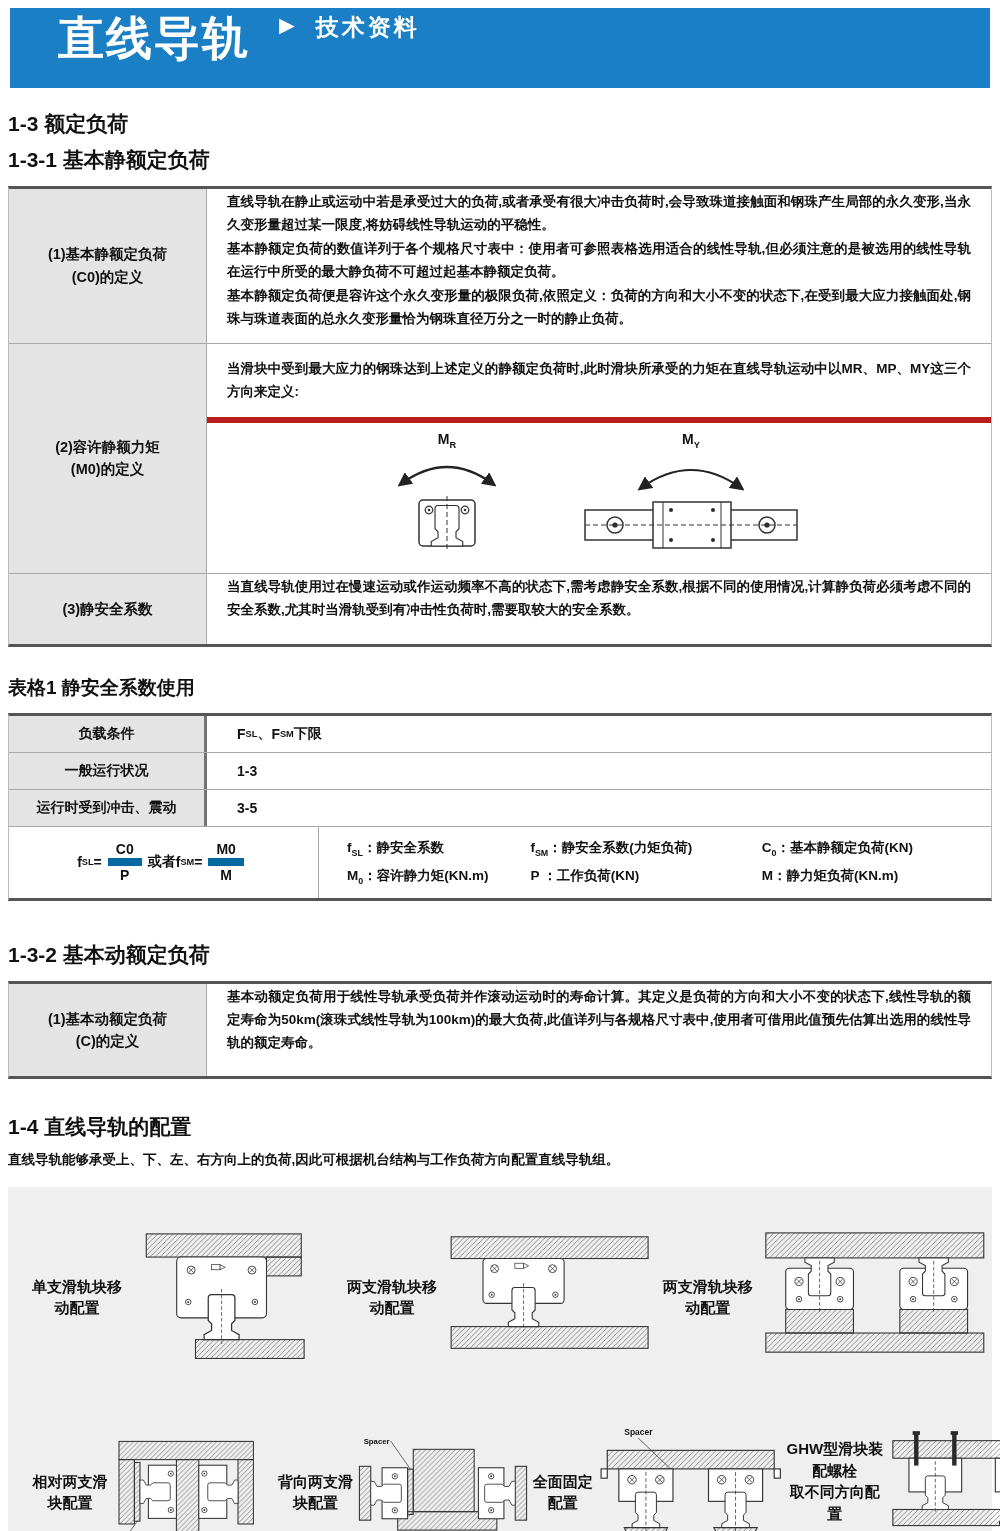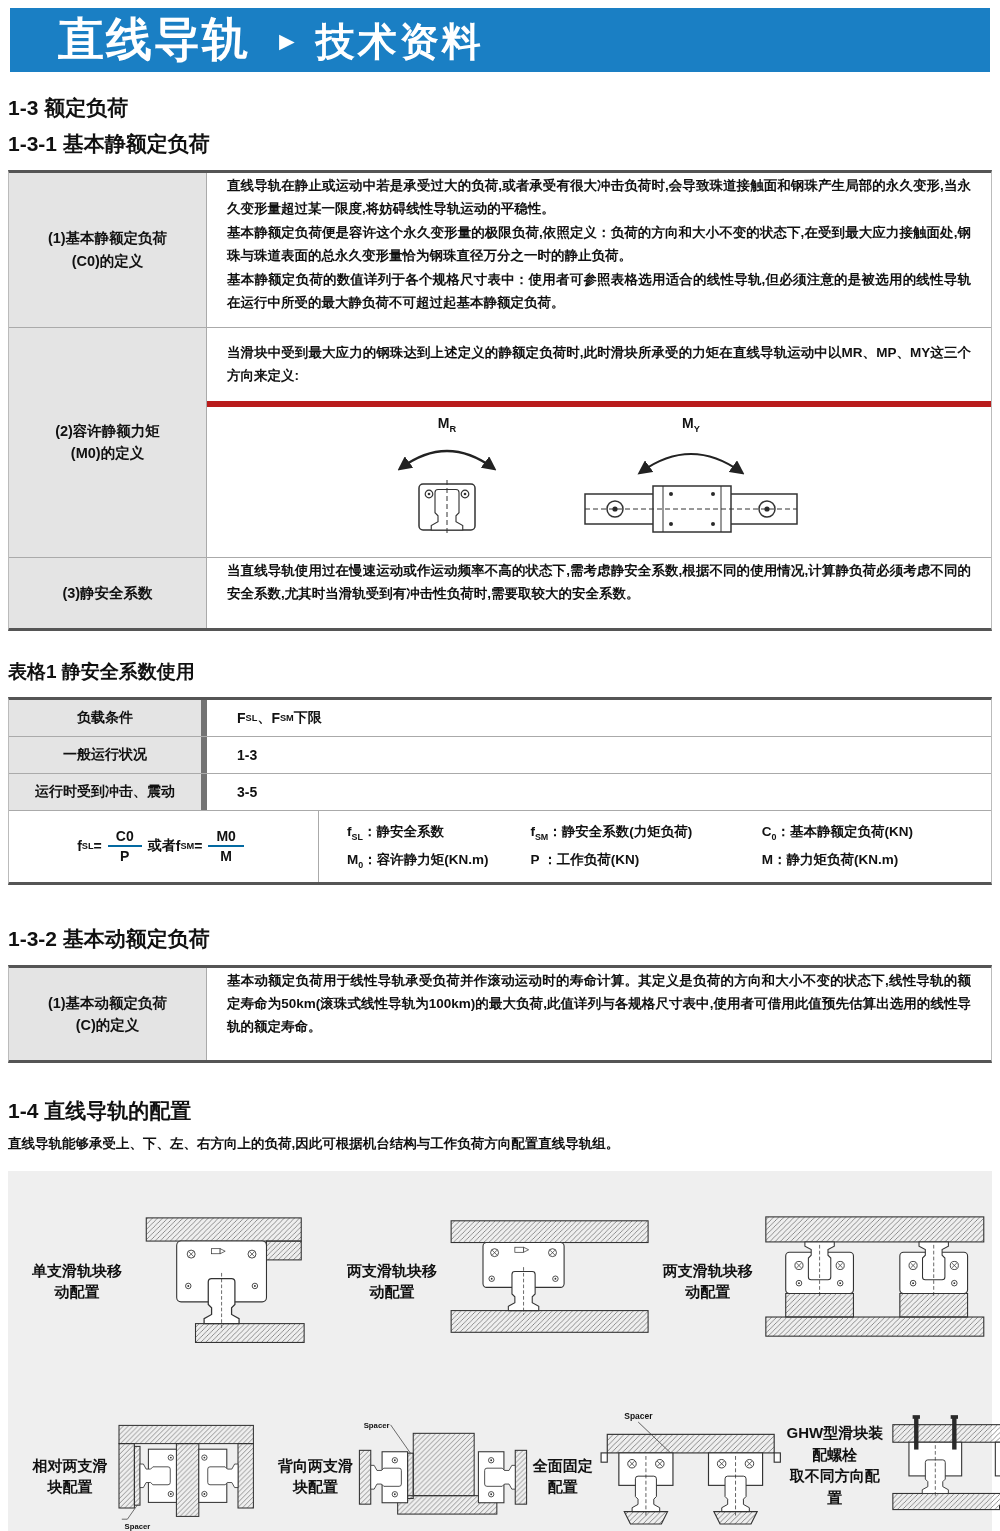--- a/index.html
+++ b/index.html
@@ -1,49 +1,49 @@
 <!DOCTYPE html>
 <html><head>
 <meta charset="utf-8">
 <style>
   html,body{margin:0;padding:0;background:#fff;}
   body{font-family:"Liberation Sans","DejaVu Sans",sans-serif;color:#111;}
   .page{width:1000px;margin:0 auto;position:relative;padding-bottom:12px;}
 
   
-  .banner{margin:8px 10px 0;background:#1a7fc4;height:64px;display:flex;align-items:center;padding-left:48px;box-sizing:border-box;}
+  .banner{margin:8px 10px 0;background:#1a7fc4;height:80px;display:flex;align-items:flex-start;padding-left:48px;box-sizing:border-box;}
   .banner-title{color:#fff;font-size:46px;font-weight:bold;letter-spacing:2px;}
   .banner-arrow{color:#fff;font-size:26px;margin:2px 16px 0 24px;}
-  .banner-sub{color:#fff;font-size:39px;font-weight:bold;letter-spacing:3px;margin-top:4px;}
+  .banner-sub{color:#fff;font-size:23px;font-weight:bold;letter-spacing:3px;margin-top:4px;}
 
   .sec-h{font-size:21px;font-weight:bold;margin:22px 8px 0;}
   .sec-h.sub{margin-top:8px;}
   .tbl-title{font-size:19px;font-weight:bold;margin:28px 8px 0;}
 
   
   .def-table{margin:12px 8px 0;border-top:3px solid #555;border-bottom:3px solid #555;border-left:1px solid #bbb;border-right:1px solid #bbb;}
   .dt-row{display:grid;grid-template-columns:198px 1fr;border-top:1px solid #aaa;}
   .dt-row:first-child{border-top:none;}
   .dt-label{background:#e4e4e4;border-right:1px solid #aaa;display:flex;flex-direction:column;justify-content:center;align-items:center;font-size:14.5px;font-weight:bold;text-align:center;padding:24px;line-height:1.55;}
   .dt-body{padding:1px 20px 12px;background:#fff;}
   .dt-body p{margin:0;font-size:13.5px;line-height:1.74;font-weight:600;text-align:justify;}
   .mom-body{padding:0;}
   .mom-text{border-bottom:6px solid #b91c1c;padding:13px 20px;}
   .mom-text p{margin:0;font-size:13.5px;line-height:1.74;font-weight:600;}
   .mom-figs{display:flex;justify-content:center;align-items:flex-end;gap:64px;padding:8px 0 14px;}
   .mom-fig{display:flex;flex-direction:column;align-items:center;}
   .mom-cap{font-size:14px;font-weight:bold;margin-bottom:-6px;}
 
   
-  .st-label{background:#e4e4e4;border-right:6px solid #737373;display:flex;justify-content:center;align-items:center;font-size:14px;font-weight:bold;text-align:right;padding:9px 6px;}
+  .st-label{background:#e4e4e4;border-right:3px solid #737373;display:flex;justify-content:center;align-items:center;font-size:14px;font-weight:bold;text-align:right;padding:9px 6px;}
   .st-value{display:flex;align-items:center;padding:9px 10px 9px 30px;font-size:14px;font-weight:bold;background:#fff;}
   sub{font-size:0.66em;}
   .fcell{display:flex;align-items:center;justify-content:center;font-size:14px;font-weight:bold;background:#fff;border-right:1px solid #aaa;padding:10px 4px;}
   .frac{display:inline-flex;flex-direction:column;align-items:center;margin:0 6px;}
-  .frac .num{border-bottom:2px solid #0369a1;padding:0 8px 1px;}
+  .frac .num{border-bottom:8px solid #0369a1;padding:0 8px 1px;}
   .frac .den{padding-top:1px;}
   .legend{display:grid;grid-template-columns:1.15fr 1.45fr 1.4fr;row-gap:9px;padding:12px 6px 12px 28px;font-size:13.5px;font-weight:bold;background:#fff;align-items:center;}
 
   
   .intro{margin:10px 8px 0;font-size:13.5px;font-weight:600;}
   .panel{margin:18px 8px 0;background:#efefef;padding:12px 20px 26px;}
   .drow{display:flex;justify-content:space-between;align-items:flex-start;}
   .drow2{margin-top:14px;}
   .dfig{display:flex;flex-direction:row;align-items:center;}
   .dcap{font-size:15px;font-weight:bold;margin:8px 0 2px;text-align:center;line-height:1.45;min-height:22px;}
@@ -99,22 +99,22 @@
 
   <div class="def-table">
 
     <div class="dt-row">
       <div class="dt-label">
         <div>(1)基本静额定负荷</div>
         <div>(C0)的定义</div>
       </div>
       <div class="dt-body">
         <p>直线导轨在静止或运动中若是承受过大的负荷,或者承受有很大冲击负荷时,会导致珠道接触面和钢珠产生局部的永久变形,当永久变形量超过某一限度,将妨碍线性导轨运动的平稳性。</p>
+        <p>基本静额定负荷的数值详列于各个规格尺寸表中：使用者可参照表格选用适合的线性导轨,但必须注意的是被选用的线性导轨在运行中所受的最大静负荷不可超过起基本静额定负荷。</p>
         <p>基本静额定负荷便是容许这个永久变形量的极限负荷,依照定义：负荷的方向和大小不变的状态下,在受到最大应力接触面处,钢珠与珠道表面的总永久变形量恰为钢珠直径万分之一时的静止负荷。</p>
-        <p>基本静额定负荷的数值详列于各个规格尺寸表中：使用者可参照表格选用适合的线性导轨,但必须注意的是被选用的线性导轨在运行中所受的最大静负荷不可超过起基本静额定负荷。</p>
       </div>
     </div>
 
     <div class="dt-row">
       <div class="dt-label">
         <div>(2)容许静额力矩</div>
         <div>(M0)的定义</div>
       </div>
       <div class="dt-body mom-body">
         <div class="mom-text">

